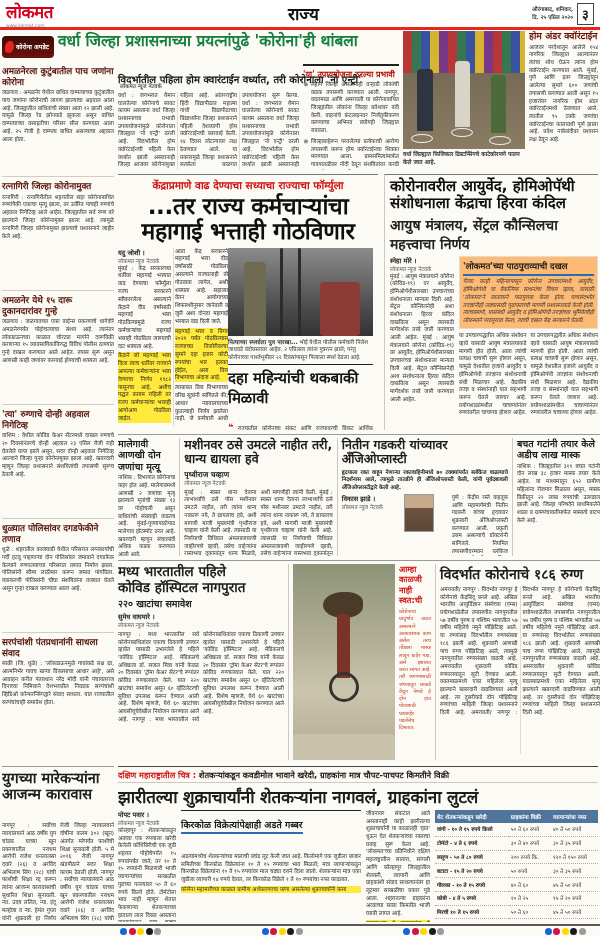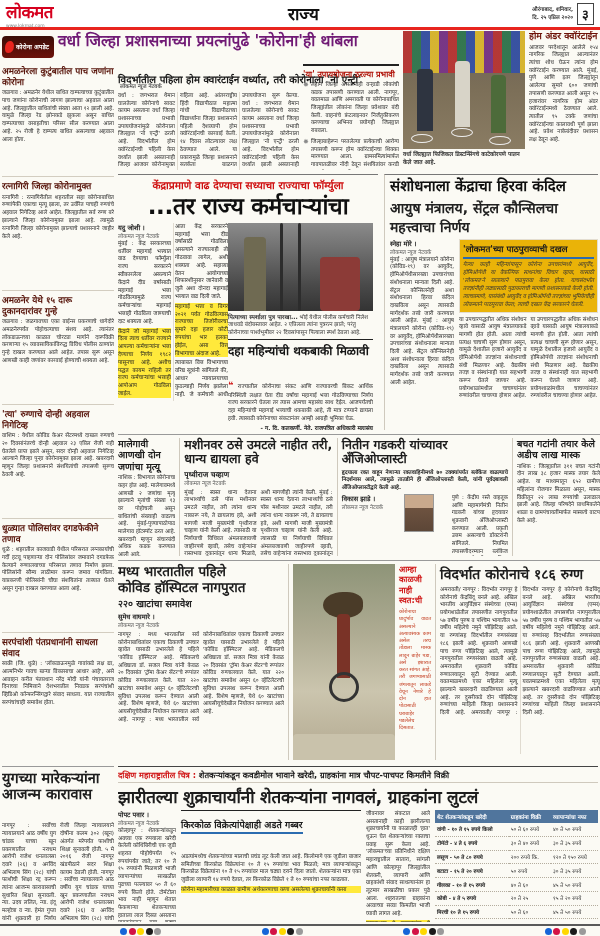--- a/index.html
+++ b/index.html
@@ -27,21 +27,21 @@
   .badge { position:absolute; left:2px; top:36px; width:52px; height:22px; background:linear-gradient(180deg,#3a0d08,#6d120a); border-radius:4px; display:flex; align-items:center; padding:0 3px; gap:2px; }
   .badge .map { width:9px; height:12px; background:#e8251f; border-radius:55% 40% 60% 35%; flex:none; }
   .badge .txt { color:#fff; font-size:6.3px; font-weight:bold; line-height:1.1; }
   .rail { position:absolute; left:2px; top:62px; width:112px; height:696px; overflow:hidden; }
   .rail-story { height:114px; overflow:hidden; padding-top:4px; }
   .rail-story + .rail-story { border-top:1px solid #d3cdc0; }
   .rail-title { font-size:8.8px; font-weight:bold; color:#57140a; line-height:1.2; margin-bottom:2px; }
   .rail-body { font-size:5.5px; line-height:1.42; text-align:justify; color:#2a2a2a; }
 
   
-  .top-headline { position:absolute; left:58px; top:33px; width:300px; font-size:15.5px; font-weight:bold; color:#701a75; line-height:1.1; }
+  .top-headline { position:absolute; left:58px; top:33px; width:300px; font-size:15.5px; font-weight:bold; color:#15803d; line-height:1.1; }
   .top-subhead { position:absolute; left:118px; top:72px; width:280px; font-size:10px; font-weight:bold; color:#1a1a1a; }
   .top-byline { position:absolute; left:120px; top:82px; width:70px; font-size:5.5px; font-weight:bold; color:#555; }
   .top-body { position:absolute; left:118px; top:92px; width:181px; height:78px; column-count:3; column-gap:5px; column-rule:1px solid #e0dbd0; }
   .top-box { position:absolute; left:303px; top:64px; width:96px; height:106px; border-top:2px solid #222; padding-top:2px; overflow:hidden; }
   .top-box-title { font-size:8px; font-weight:bold; color:#b01208; margin-bottom:2px; }
   .box-item { display:flex; gap:2px; margin-bottom:3px; }
   .box-item .star { color:#8a8a8a; font-size:7px; flex:none; }
   .top-photo { position:absolute; left:403px; top:31px; width:122px; height:118px; background:linear-gradient(180deg,#6b6154 0%,#7c6f58 50%,#8a7c63 100%); overflow:hidden; }
   .cloth { position:absolute; top:0; left:0; right:0; height:42px; background:repeating-linear-gradient(90deg,#c03030 0 9px,#2a7a4f 9px 18px,#2f4fae 18px 27px,#e8c22a 27px 36px,#7a2f8e 36px 45px); opacity:.85; }
   .fig { position:absolute; border-radius:4px 4px 0 0; }
@@ -55,32 +55,32 @@
   .kicker { text-align:center; font-size:10.5px; font-weight:bold; color:#cf1212; margin-bottom:2px; }
   .ms-head { text-align:center; font-size:23px; font-weight:bold; line-height:1.08; color:#0f0f0f; letter-spacing:-0.3px; }
   .ms-content { display:flex; margin-top:4px; height:178px; }
   .ms-text { width:110px; column-count:2; column-gap:4px; column-rule:1px solid #e0dbd0; overflow:hidden; }
   .ms-text p { font-size:5.5px; line-height:1.42; text-align:justify; margin-bottom:2px; }
   .ms-media { width:145px; }
   .ms-photo { height:88px; background:linear-gradient(180deg,#8b8b8b,#4a4a4a 70%,#333); position:relative; overflow:hidden; }
   .ms-caption { font-size:5.5px; line-height:1.35; color:#333; margin-top:2px; }
   .ms-caption b { font-size:6px; }
   .quote-box { border-top:1.5px solid #222; margin-top:3px; padding-top:2px; }
-  .quote-title { font-size:12px; font-weight:bold; color:#151515; margin-bottom:20px; }
+  .quote-title { font-size:15px; font-weight:bold; color:#151515; margin-bottom:14px; }
   .quote-ic { color:#d01515; font-size:9px; font-weight:bold; }
   .quote-attr { font-size:5.8px; font-weight:bold; text-align:right; color:#222; margin-top:2px; }
 
   
   .ayur { position:absolute; left:384px; top:174px; width:214px; height:256px; border-top:1px solid #777; border-left:1px solid #cfc9bd; padding:3px 0 0 5px; overflow:hidden; }
   .ay-head { font-size:15px; font-weight:bold; line-height:1.12; color:#0f0f0f; }
   .ay-sub { font-size:14px; font-weight:bold; margin:3px 0; color:#222; }
   .ay-row { display:flex; gap:5px; height:196px; }
   .ay-c1 { width:64px; overflow:hidden; }
   .ay-c2 { flex:1; overflow:hidden; }
-  .ay-box { border:1px solid #e3ddd0; background:#eab308; padding:3px; margin-bottom:3px; }
+  .ay-box { border:1px solid #e3ddd0; background:#fdba74; padding:3px; margin-bottom:3px; }
   .ay-box-title { font-size:8.6px; font-weight:bold; border-bottom:2px solid #2b6cb0; padding-bottom:2px; margin-bottom:2px; }
   .ay-box-body { font-size:5.5px; font-style:italic; line-height:1.45; text-align:justify; color:#333; }
   .ay-body2 { column-count:2; column-gap:4px; height:96px; }
 
   
   .mid { position:absolute; left:118px; top:434px; width:482px; height:122px; border-top:1px solid #999; display:flex; gap:4px; padding-top:3px; overflow:hidden; }
   .mid-t-sm { font-size:9.5px; font-weight:bold; line-height:1.2; margin-bottom:2px; }
   .mid-t-md { font-size:12.5px; font-weight:bold; line-height:1.15; margin-bottom:2px; }
   .m1 { width:58px; } .m2 { width:150px; } .m3 { width:168px; } .m4 { width:84px; }
   .m2-by { font-size:7.5px; font-weight:bold; }
@@ -207,20 +207,21 @@
 
   <div class="top-right">
     <div class="top-right-title">होम अंडर क्वॉरंटाईन</div>
     <div class="tiny">आजवर परदेशातून आलेले १५४ नागरिक जिल्ह्यात आल्यानंतर त्यांचा शोध घेऊन त्यांना होम क्वॉरंटाईन करण्यात आले. मुंबई, पुणे आणि इतर जिल्ह्यांतून आलेल्या सुमारे ६०० जणांची तपासणी करण्यात आली असून १५ हजारांवर नागरिक होम अंडर क्वॉरंटाईनमध्ये ठेवण्यात आले. त्यातील ९५ टक्के जणांचा क्वॉरंटाईनचा कालावधी पूर्ण झाला आहे. प्रवेश नाकेबंदीवर प्रशासन लक्ष ठेवून आहे.</div>
   </div>
 
   <div class="main-story">
     <div class="kicker">केंद्राप्रमाणे वाढ देण्याचा सध्याचा राज्याचा फॉर्म्युला</div>
     <div class="ms-head">
       <div>...तर राज्य कर्मचाऱ्यांचा</div>
+      <div>महागाई भत्ताही गोठविणार</div>
     </div>
     <div class="ms-content">
       <div class="ms-text">
         <div class="byline-b">यदु जोशी ।</div>
         <div class="byline-s">लोकमत न्यूज नेटवर्क</div>
         <p>मुंबई : केंद्र सरकारच्या धर्तीवर महागाई भत्त्यात वाढ देण्याचा फॉर्म्युला राज्य सरकारने स्वीकारलेला असल्याने केंद्राने दीड वर्षासाठी महागाई भत्ता गोठविल्यामुळे राज्य कर्मचाऱ्यांचा महागाई भत्ताही गोठविला जाण्याची दाट शक्यता आहे.</p>
         <p class="hl">केंद्राने जो महागाई भत्ता दिला त्याच धर्तीवर राज्याने आपल्या कर्मचाऱ्यांना भत्ता देण्याचा निर्णय १९८२ पासूनचा आहे. अशीच पद्धत कायम राहिली तर राज्य कर्मचाऱ्यांचा भत्ताही आपोआप गोठविला जाईल.</p>
         <p>आता केंद्र सरकारने महागाई भत्ता दीड वर्षांसाठी गोठविला असल्याने राज्यालाही तो गोठवावा लागेल, अशी शक्यता आहे. सहाव्या वेतन आयोगाच्या शिफारशीनुसार जानेवारी व जुलै अशा दोनदा महागाई भत्त्यात वाढ दिली जाते.</p>
         <p class="hl">महागाई भत्ता व बिगर २०२१ पर्यंत गोठविल्यास राज्याच्या तिजोरीवरचा सुमारे दहा हजार कोटी रुपयांचा भार हलका होईल, असा वित्त विभागाचा अंदाज आहे.</p>
         <p>त्याबाबत वित्त विभागाच्या वरिष्ठ सूत्रांनी सांगितले की, आधार न्यायालयाच्या कुठल्याही निर्णय झालेला नाही. जे कर्मचारी आधी स्वीकारण्यात आला होता, त्याला अनुसरून महागाई भत्त्याची वाढ द्यायची का याचा निर्णय सरकार घेईल. राज्यात १० लाख सरकारी कर्मचारी असून ६ लाख निवृत्तिवेतनधारक आहेत.</p>
@@ -243,20 +244,21 @@
             <span>राज्यातील कोरोनाचा संकट आणि राज्यावरची बिकट आर्थिक परिस्थिती लक्षात घेता दीड वर्षांचा महागाई भत्ता गोठविण्याच्या निर्णय राज्य सरकारने घेतला तर त्यास आमचा महासंघ साथ देईल. आजपर्यंतची दहा महिन्यांची महागाई भत्त्याची थकबाकी आहे, ती मात्र टप्प्याने द्यायला हवी. त्यासाठी कोरोनाच्या संकटानंतर आम्ही आग्रही भूमिका घेऊ.</span>
           </div>
           <div class="quote-attr">- ग. दि. कुलकर्णी, नेते, राजपत्रित अधिकारी महासंघ</div>
         </div>
       </div>
     </div>
   </div>
 
   <div class="ayur">
     <div class="ay-head">
+      <div>कोरोनावरील आयुर्वेद, होमिओपॅथी</div>
       <div>संशोधनाला केंद्राचा हिरवा कंदिल</div>
     </div>
     <div class="ay-sub">आयुष मंत्रालय, सेंट्रल कौन्सिलचा महत्त्वाचा निर्णय</div>
     <div class="ay-row">
       <div class="ay-c1">
         <div class="byline-b">स्नेहा मोरे ।</div>
         <div class="byline-s">लोकमत न्यूज नेटवर्क</div>
         <div class="tiny">मुंबई : आयुष मंत्रालयाने कोरोना (कोविड-१९) वर आयुर्वेद, होमिओपॅथीसारख्या उपचारांच्या संशोधनाला मान्यता दिली आहे. सेंट्रल कौन्सिलनेही अशा संशोधनाला हिरवा कंदिल दाखविला असून त्यासाठी मार्गदर्शक तत्त्वे जारी करण्यात आली आहेत. मुंबई : आयुष मंत्रालयाने कोरोना (कोविड-१९) वर आयुर्वेद, होमिओपॅथीसारख्या उपचारांच्या संशोधनाला मान्यता दिली आहे. सेंट्रल कौन्सिलनेही अशा संशोधनाला हिरवा कंदिल दाखविला असून त्यासाठी मार्गदर्शक तत्त्वे जारी करण्यात आली आहेत.</div>
       </div>
       <div class="ay-c2">

